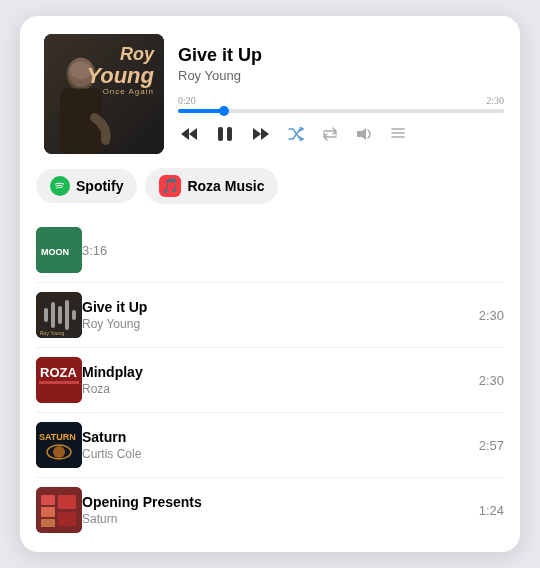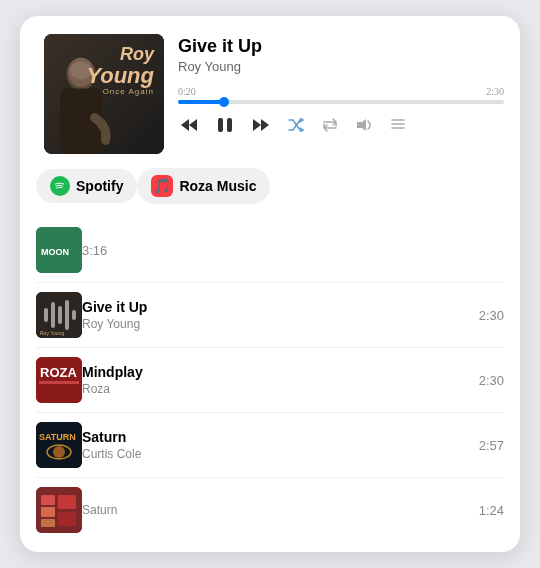--- a/index.html
+++ b/index.html
@@ -15,21 +15,21 @@
     .card {
       background: #fff;
       border-radius: 18px;
       width: 500px;
       padding: 18px 16px 10px 16px;
       box-shadow: 0 4px 24px rgba(0,0,0,0.13);
     }
     
     .now-playing {
       display: flex;
-      align-items: flex-start;
+      align-items: center;
       gap: 14px;
       margin-bottom: 14px;
       padding-left: 8px;
     }
     .album-art {
       width: 120px;
       height: 120px;
       border-radius: 8px;
       flex-shrink: 0;
       overflow: hidden;
@@ -145,20 +145,21 @@
     .ctrl-btn.play-pause {
       font-size: 20px;
     }
     .ctrl-btn.faint {
       color: #aaa;
       font-size: 14px;
     }
     
     .service-tabs {
       display: flex;
+      gap: 8px;
       margin-bottom: 14px;
       align-items: center;
     }
     .service-tab {
       display: flex;
       align-items: center;
       gap: 6px;
       padding: 7px 14px;
       border-radius: 20px;
       font-size: 14px;
@@ -406,19 +407,20 @@
         <svg width="46" height="46" viewBox="0 0 46 46" xmlns="http://www.w3.org/2000/svg">
           <rect width="46" height="46" fill="#7a2828"></rect>
           <rect x="5" y="8" width="14" height="10" rx="1" fill="#e05050" opacity="0.9"></rect>
           <rect x="5" y="20" width="14" height="10" rx="1" fill="#e07050" opacity="0.9"></rect>
           <rect x="5" y="32" width="14" height="8" rx="1" fill="#e09050" opacity="0.7"></rect>
           <rect x="22" y="8" width="18" height="14" rx="1" fill="#cc3838" opacity="0.9"></rect>
           <rect x="22" y="25" width="18" height="14" rx="1" fill="#aa2828" opacity="0.8"></rect>
         </svg>
       </div>
       <div class="track-item-info">
+        <div class="track-item-title">Opening Presents</div>
         <div class="track-item-artist">Saturn</div>
       </div>
       <div class="track-item-duration">1:24</div>
     </div>
 
   </div>
 </div>
 
 </body></html>

